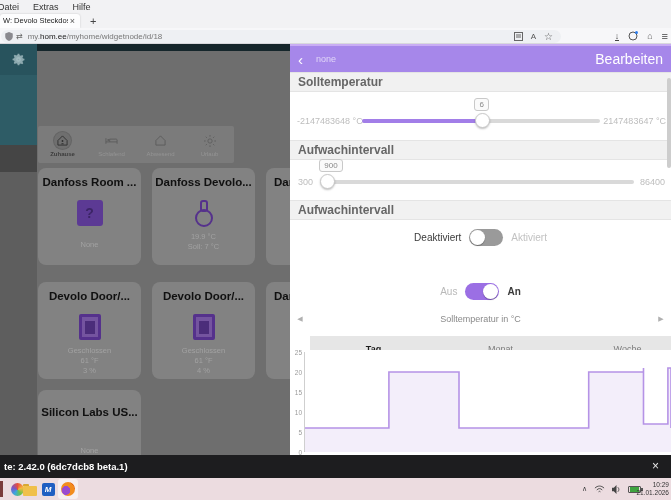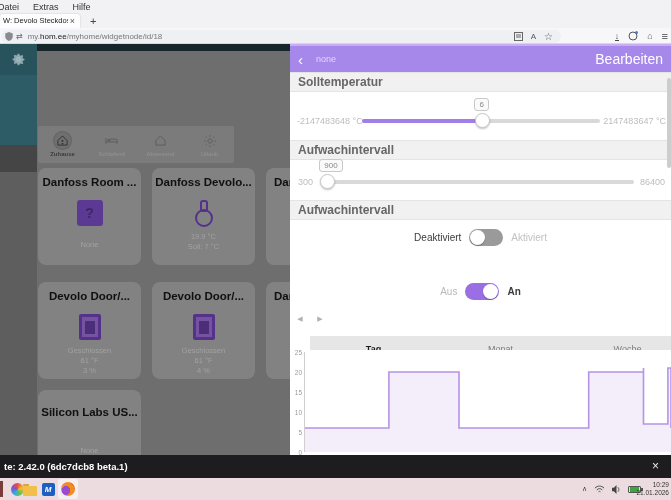--- a/index.html
+++ b/index.html
@@ -312,20 +312,21 @@
     <div class="toggle-row on" style="top:230px; height:34px;">
       <span class="tg-label-off">Aus</span>
       <div class="toggle on">
           <div class="knob"></div>
         </div>
       <span class="tg-label-on">An</span>
     </div>
 
     <div class="chart-nav">
       <span class="arrow">◀</span>
+      <span class="cn-title">Solltemperatur in °C</span>
       <span class="arrow">▶</span>
     </div>
 
     <div class="tabs">
       <div class="ptab active">Tag</div>
       <div class="ptab">Monat</div>
       <div class="ptab">Woche</div>
     </div>
 
     <div class="chart-wrap">

